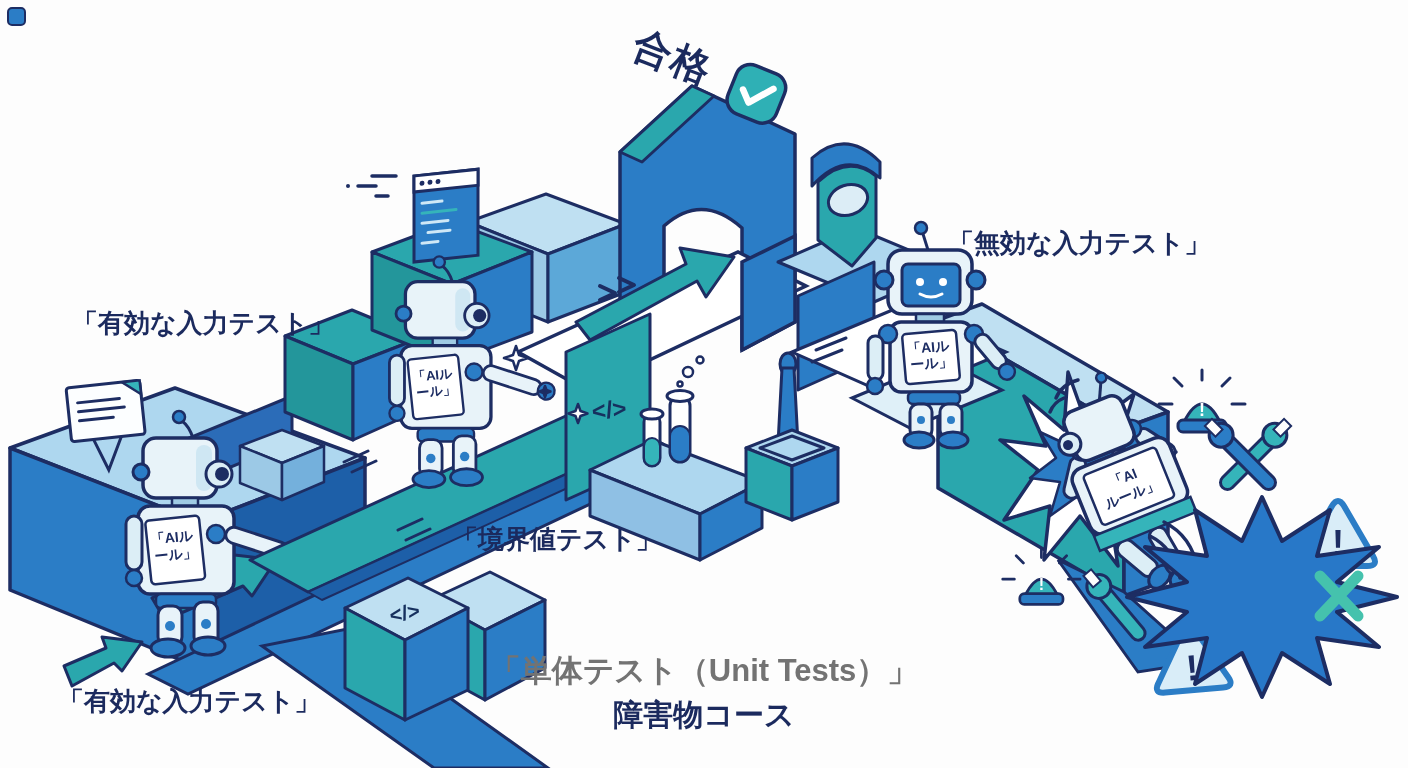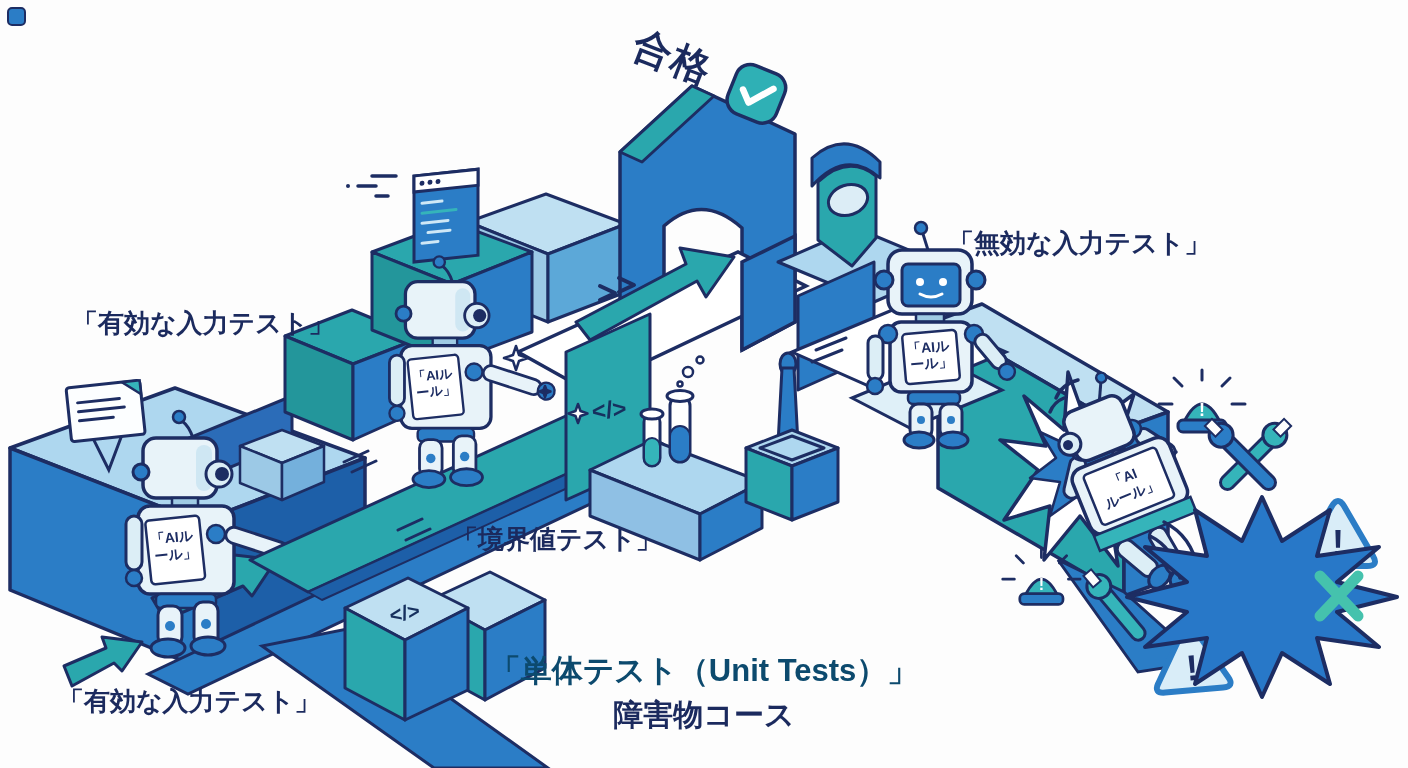--- a/index.html
+++ b/index.html
@@ -7,21 +7,21 @@
           font-family:"Liberation Sans","DejaVu Sans",sans-serif;}
   .canvas svg{position:absolute;left:0;top:0;}
   .label{position:absolute;font-weight:bold;color:#1b2a5e;white-space:nowrap;z-index:10;}
   .label-valid-top{left:72px;top:306px;font-size:26px;}
   .label-valid-bottom{left:58px;top:684px;font-size:26px;}
   .label-boundary{left:452px;top:522px;font-size:26px;}
   .label-invalid{left:948px;top:226px;font-size:26px;}
   .label-pass{left:644px;top:18px;font-size:39px;transform:rotate(21deg);transform-origin:left top;letter-spacing:2px;}
   .label-fail{left:1192px;top:570px;font-size:36px;color:#ffffff;letter-spacing:3px;z-index:11;}
   .title-block{position:absolute;left:50%;top:650px;transform:translateX(-50%);text-align:center;z-index:10;}
-  .title-line1{font-size:31px;font-weight:bold;color:#0c4a6e;white-space:nowrap;}
+  .title-line1{font-size:31px;font-weight:bold;color:#737373;white-space:nowrap;}
   .title-line2{font-size:30px;font-weight:bold;color:#1b2a5e;margin-top:3px;white-space:nowrap;font-family:Liberation Serif, serif;}
   svg text{font-family:"Liberation Sans","DejaVu Sans",sans-serif;}
   .chest-text{font-size:14px;font-weight:bold;fill:#1d2d63;}
   .code-text{font-weight:bold;fill:#16305e;}
 </style>
 </head>
 <body>
 
 <div class="canvas">
 

